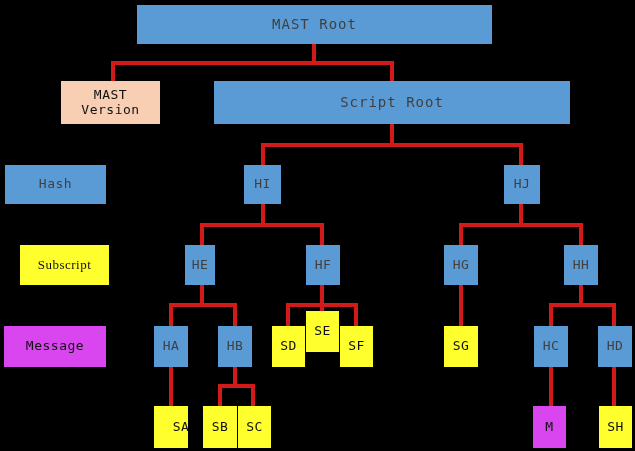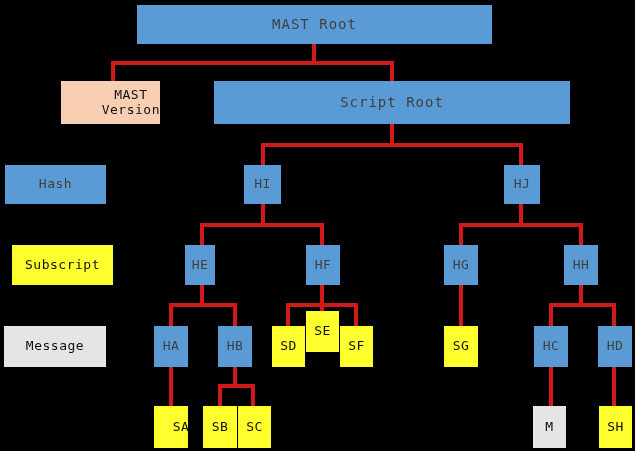--- a/index.html
+++ b/index.html
@@ -28,27 +28,26 @@
   }
   .hash {
     background: #5b9bd5;
     color: #404040;
   }
   .subscript {
     background: #ffff2e;
     color: #111111;
   }
   .message {
-    background: #e5e5e5;
+    background: #d946ef;
     color: #111111;
   }
   .version {
     background: #f9cfb4;
     color: #111111;
-    justify-content: flex-end;
   }
   .edge {
     position: absolute;
     background: #d31a1a;
     z-index: 1;
   }
   .legend-label {
     font-size: 13px;
     letter-spacing: 0.5px;
   }
@@ -111,21 +110,21 @@
   <div class="edge" style="left:218px; top:384px; width:4px; height:24px;"></div>
   <div class="edge" style="left:251px; top:384px; width:4px; height:24px;"></div>
 
   <div class="edge" style="left:549px; top:367px; width:4px; height:41px;"></div>
 
   <div class="edge" style="left:612px; top:367px; width:4px; height:41px;"></div>
 
   <div class="node hash legend-label" style="left:5px; top:165px; width:101px; height:39px;">
     <span>Hash</span>
   </div>
-  <div class="node subscript legend-label" style="left:12px; top:245px; width:101px; height:40px;">
+  <div class="node subscript legend-label" style="left:20px; top:245px; width:89px; height:40px;font-family:Liberation Serif, serif;">
     <span>Subscript</span>
   </div>
   <div class="node message legend-label" style="left:4px; top:326px; width:102px; height:41px;">
     <span>Message</span>
   </div>
 
   <div class="node hash big-label" style="left:137px; top:5px; width:355px; height:39px;">
     <span>MAST Root</span>
   </div>
 

